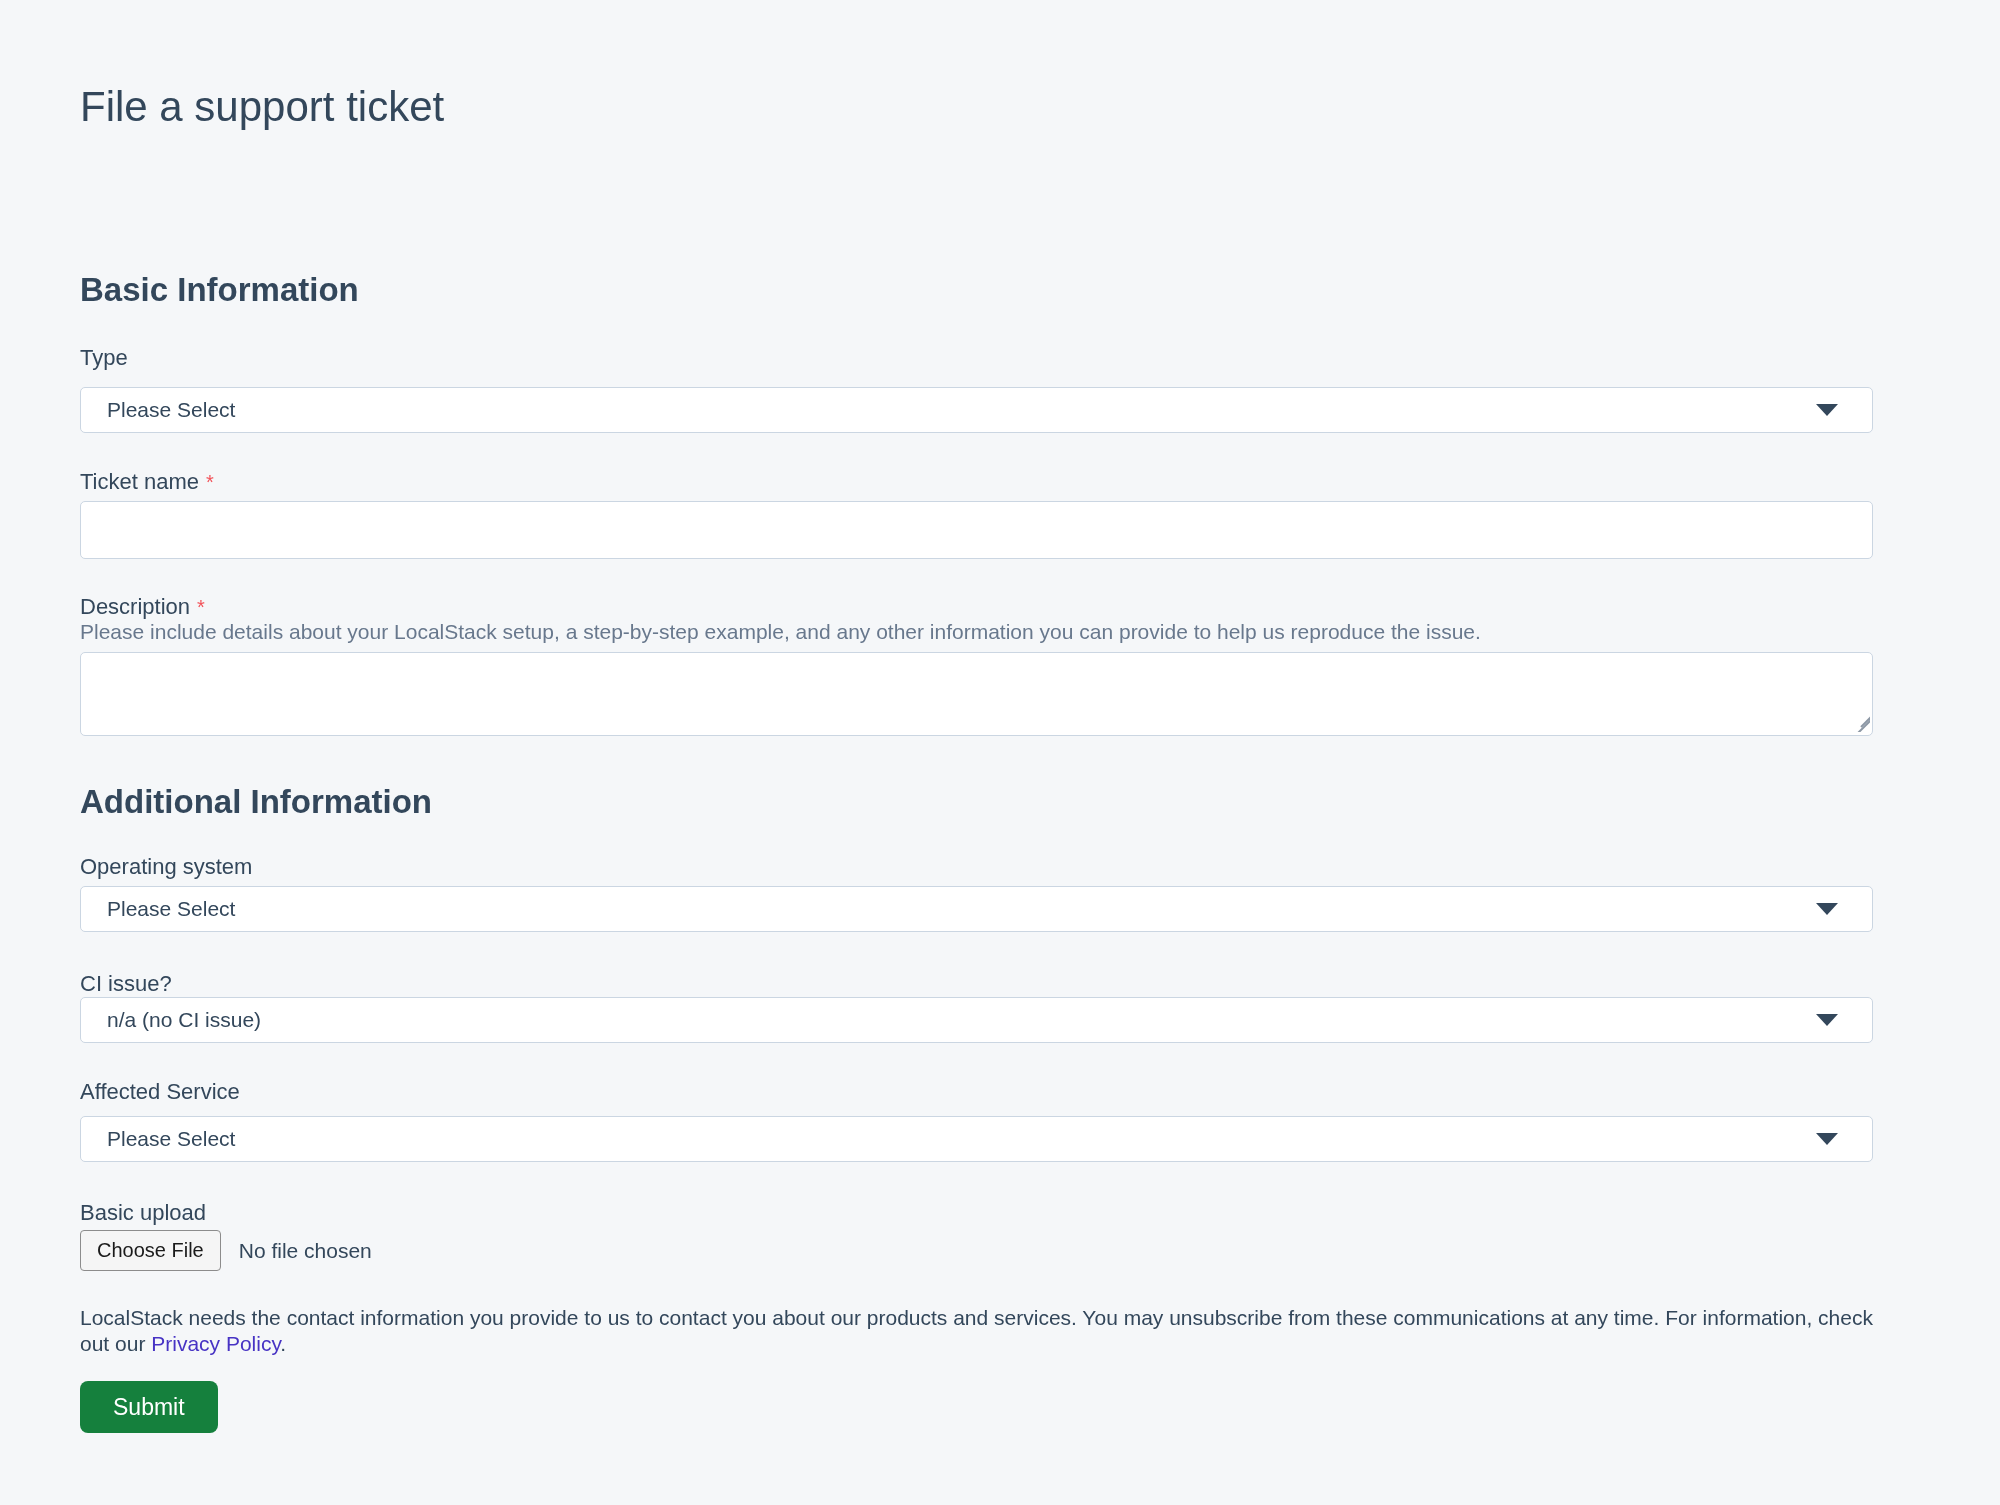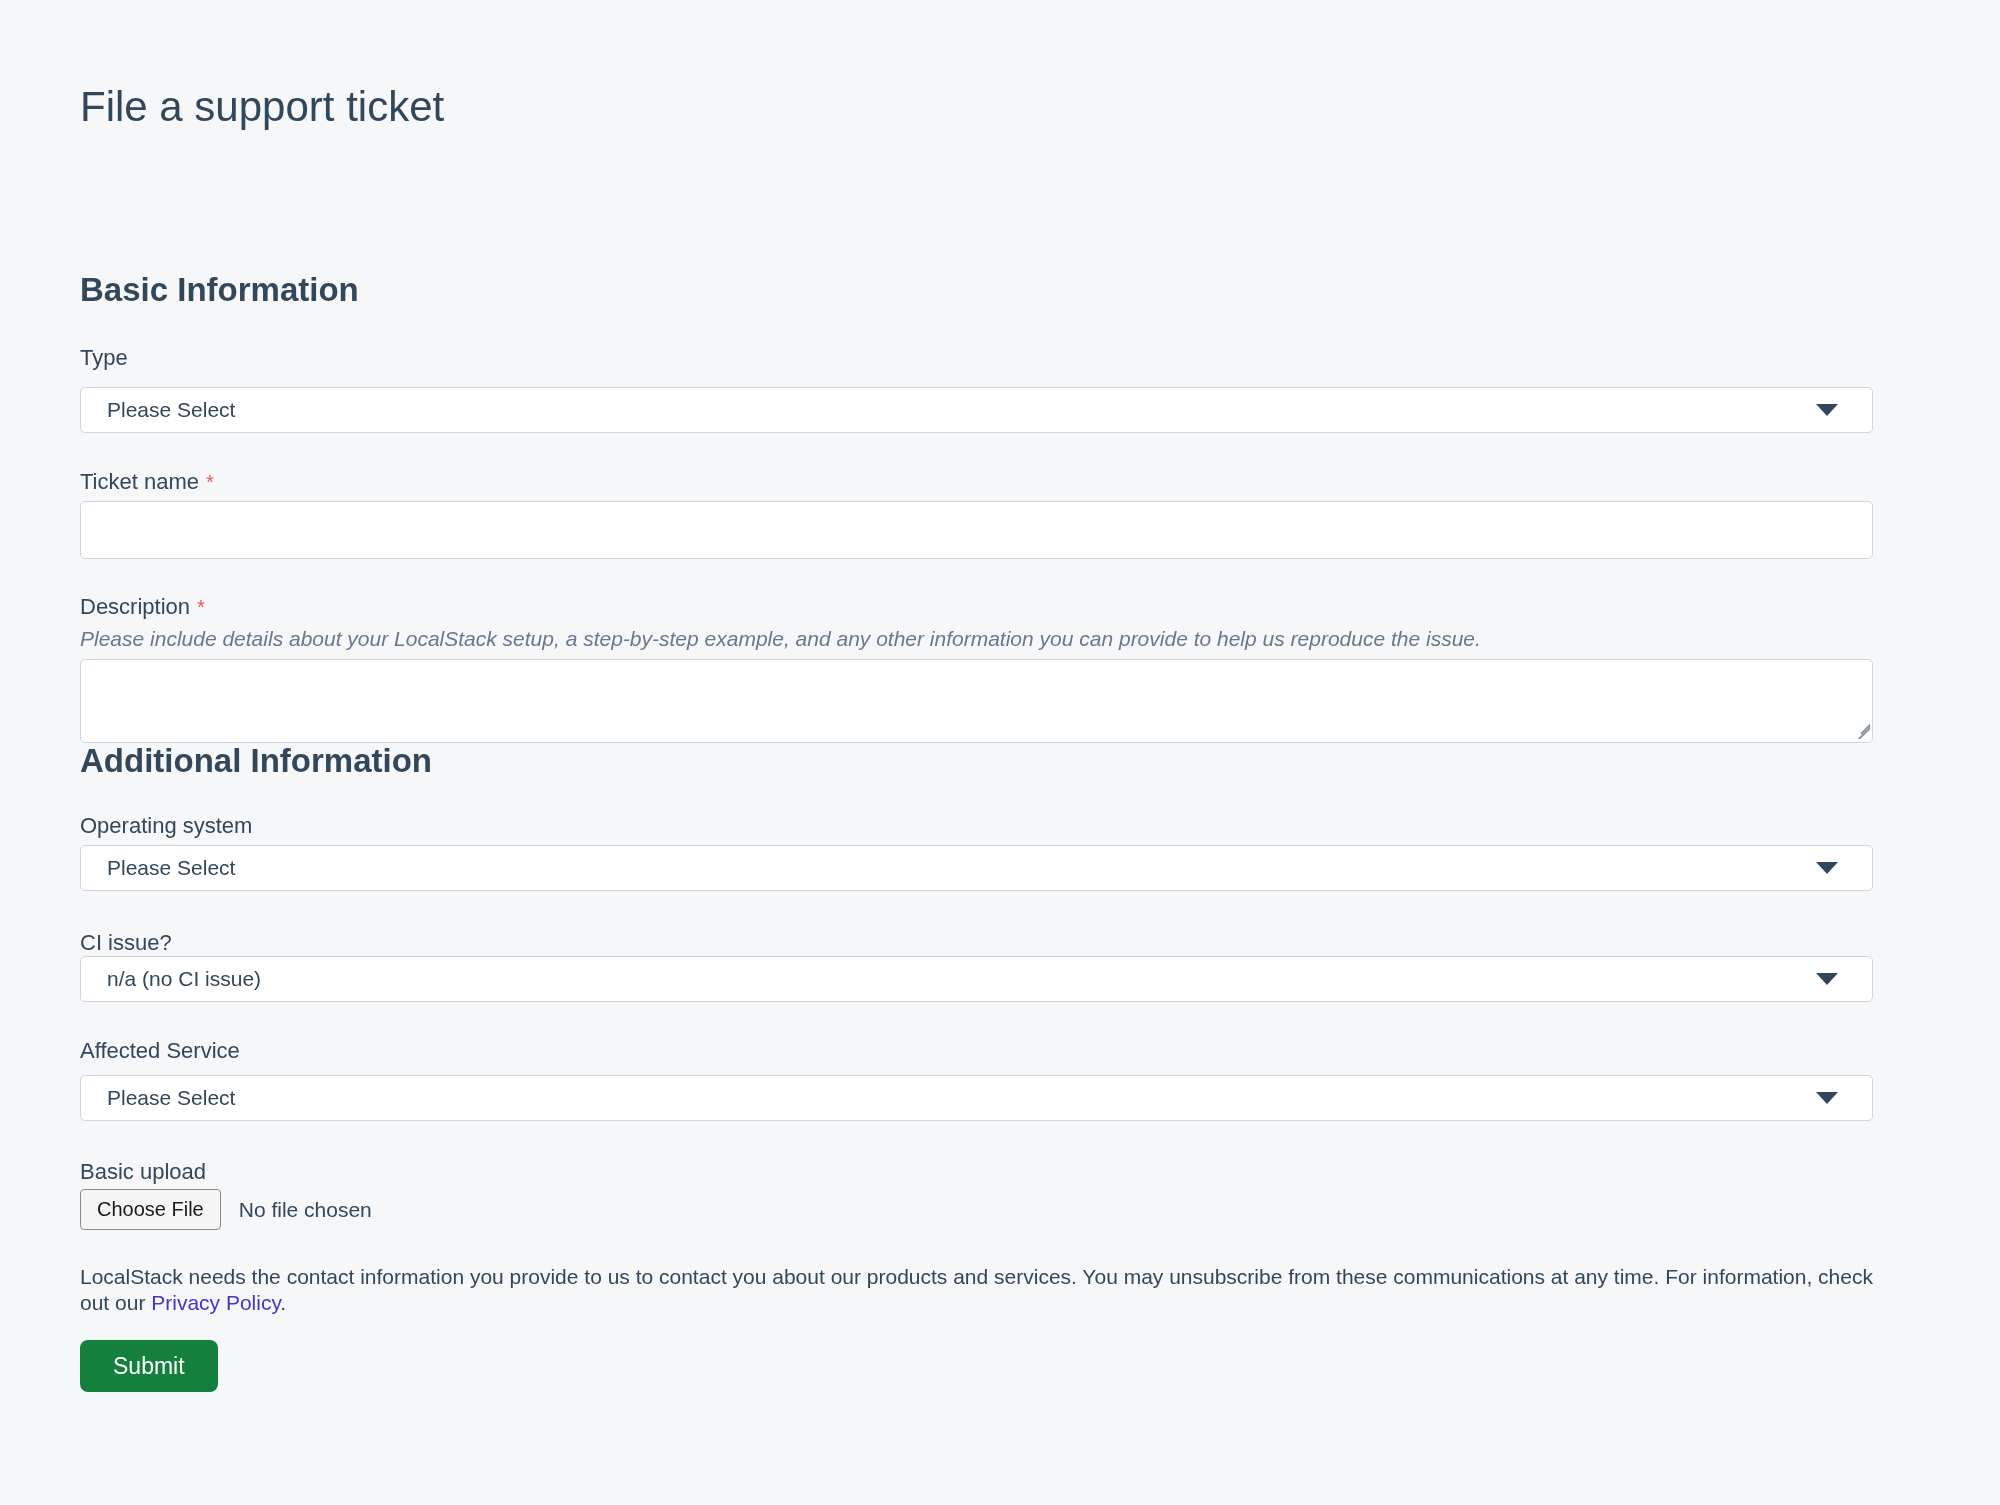--- a/index.html
+++ b/index.html
@@ -28,21 +28,21 @@
     color: #33475b;
   }
   .section-heading {
     margin: 0;
     font-size: 33px;
     line-height: 36px;
     font-weight: 700;
     color: #33475b;
   }
   .section-heading.basic { margin-top: 140px; }
-  .section-heading.additional { }
+  .section-heading.additional { margin-top: 48px; }
   .field-label {
     font-size: 22px;
     line-height: 26px;
     font-weight: 400;
     color: #33475b;
   }
   .req {
     color: #f2545b;
     font-size: 20px;
     margin-left: 7px;
@@ -168,21 +168,21 @@
     font-size: 23px;
     font-weight: 500;
     cursor: pointer;
   }
   
   .mt-type-label   { margin-top: 37px; }
   .mt-type-select  { margin-top: 16px; }
   .mt-name-label   { margin-top: 36px; }
   .mt-name-input   { margin-top: 6px; }
   .mt-desc-label   { margin-top: 35px; }
-  .mt-desc-helper  { margin-top: 7px; font-style: italic; }
+  .mt-desc-helper  { margin-top: 0; }
   .mt-desc-area    { margin-top: 8px; }
   .mt-os-label     { margin-top: 34px; }
   .mt-os-select    { margin-top: 6px; }
   .mt-ci-label     { margin-top: 39px; }
   .mt-ci-select    { margin-top: 0; }
   .mt-svc-label    { margin-top: 36px; }
   .mt-svc-select   { margin-top: 11px; }
   .mt-file-label   { margin-top: 38px; }
   .mt-file-row     { margin-top: 4px; }
   .mt-legal        { margin-top: 34px; }

